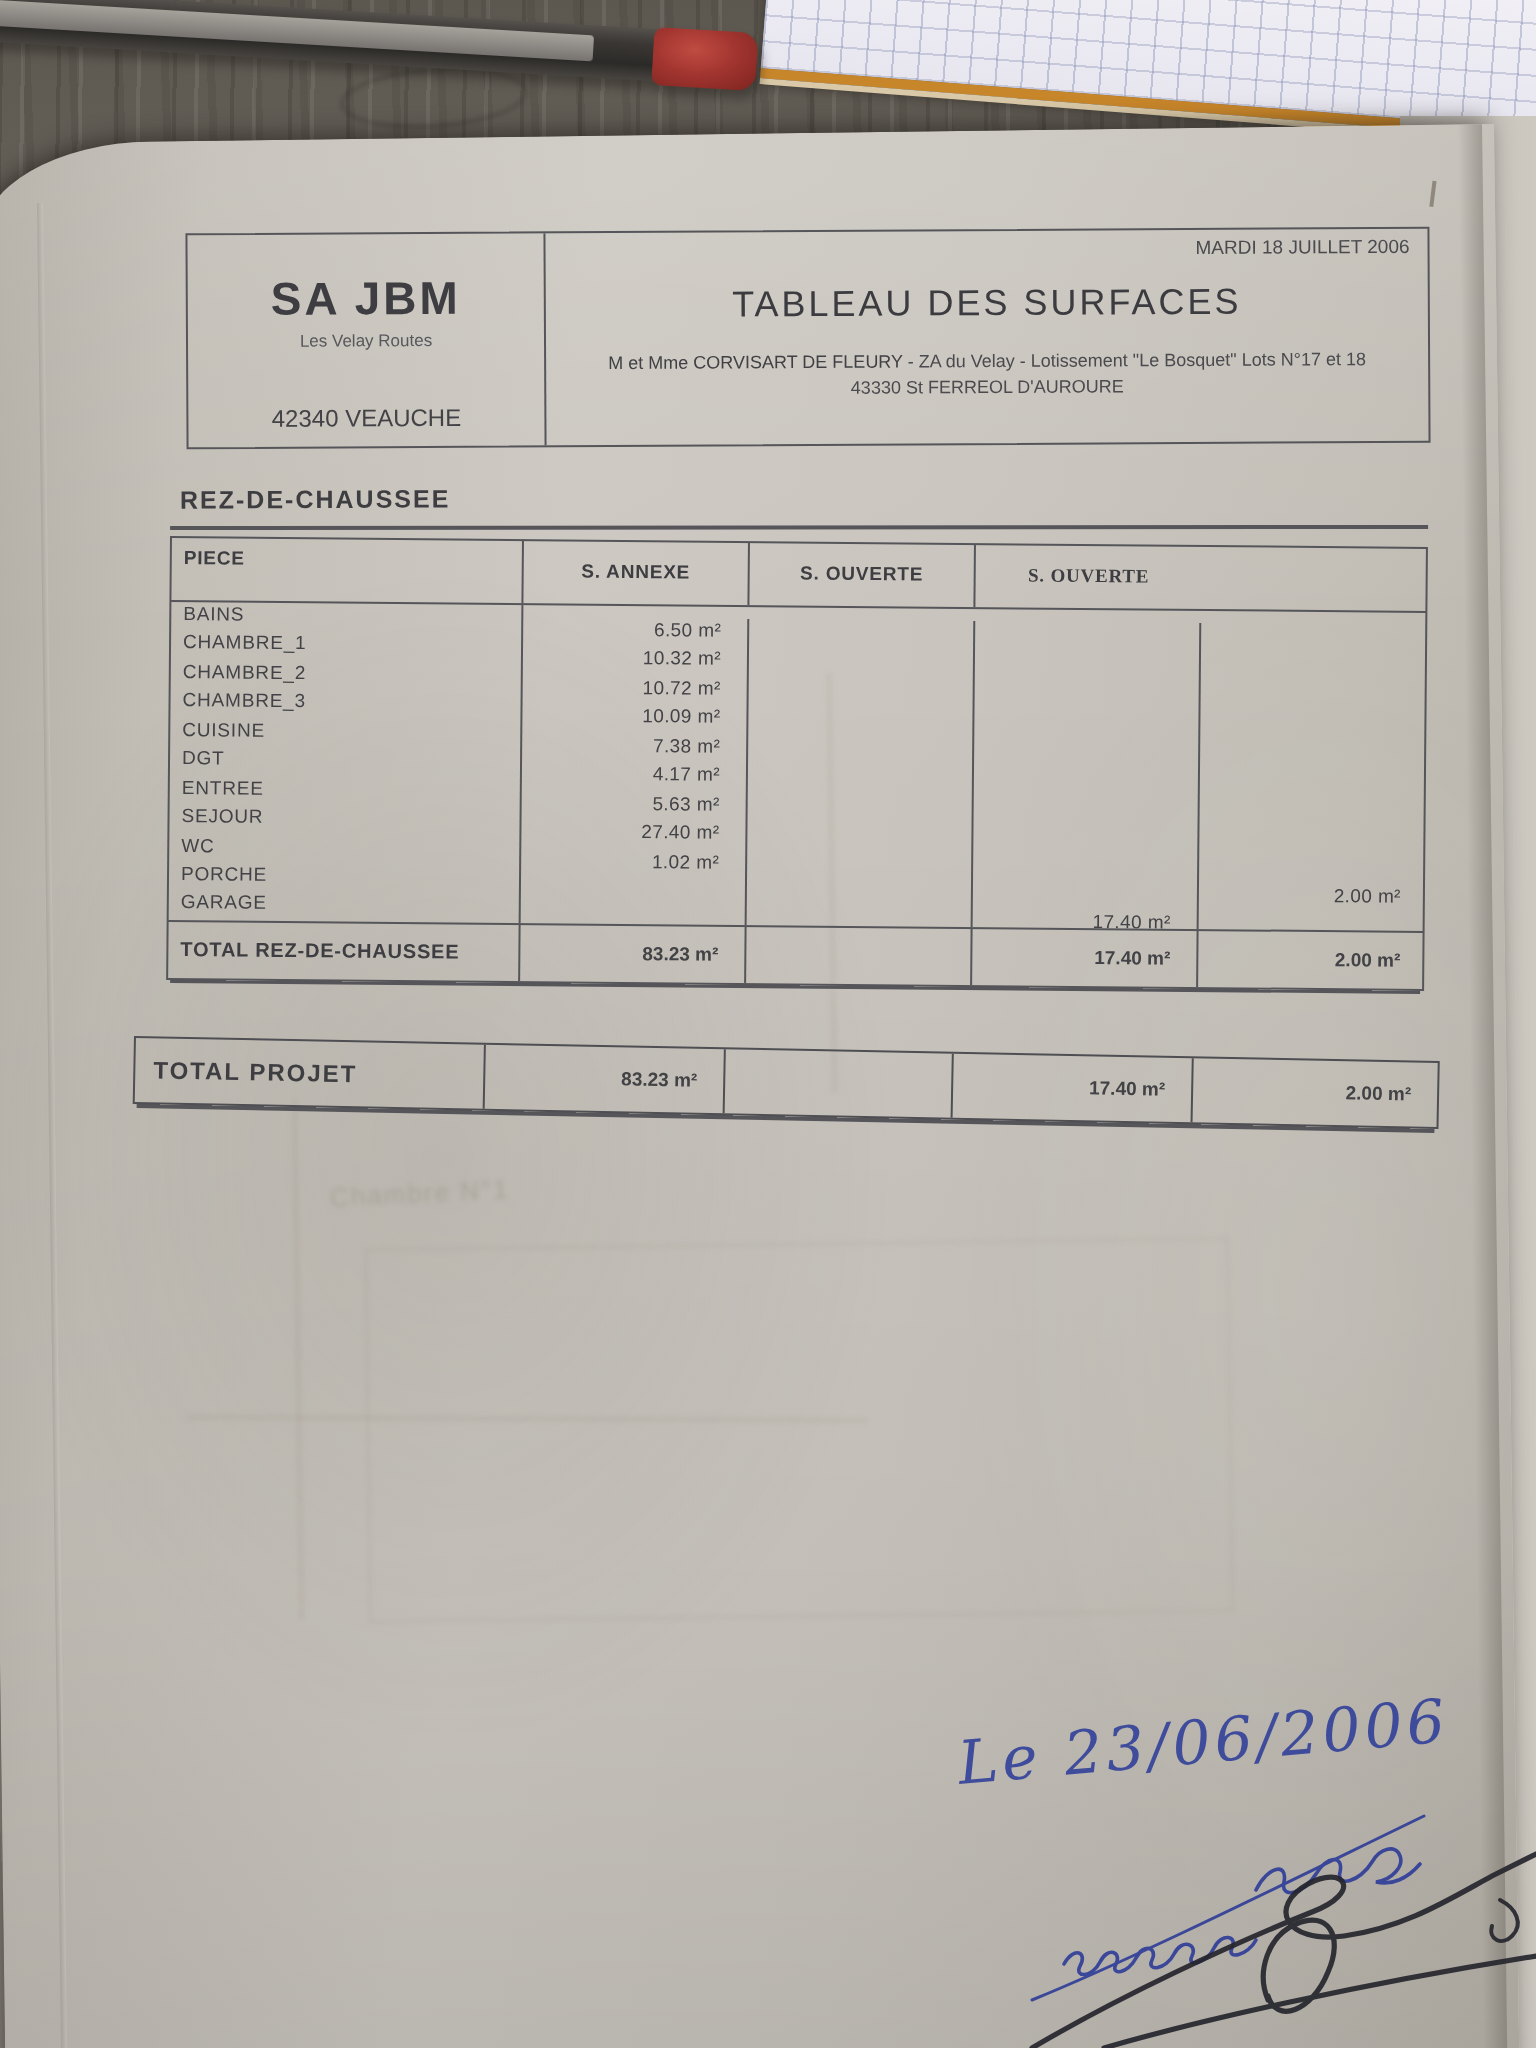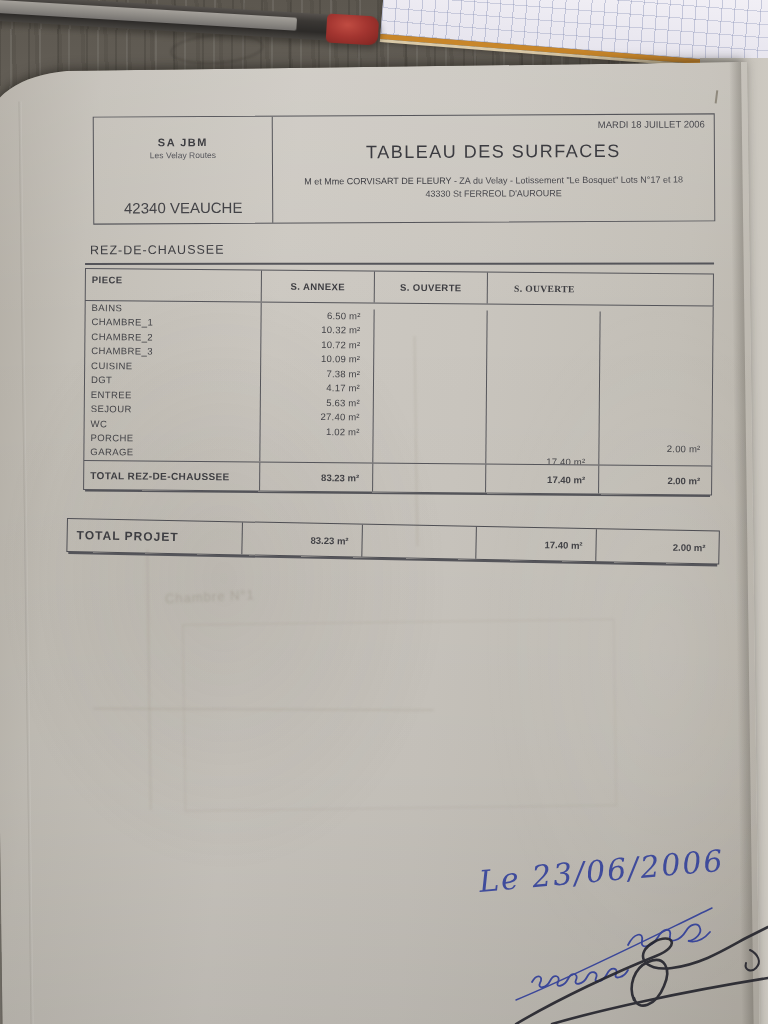--- a/index.html
+++ b/index.html
@@ -64,30 +64,30 @@
   .g-rect{border:1.5px solid rgba(150,143,128,.45);}
   .g-line{background:rgba(150,143,128,.4);}
   .g-text{font-size:13px;letter-spacing:1px;color:rgba(140,133,118,.75);}
 
   
   .print{color:#434347;}
   .hdr-box{position:absolute;left:93px;top:115px;width:620px;height:106px;
     border:1.6px solid #55555a;display:flex;transform:rotate(-0.3deg);}
   .hdr-left{width:178px;border-right:1.5px solid #55555a;position:relative;text-align:center;}
   .hdr-right{flex:1;position:relative;text-align:center;}
-  .company{margin-top:19px;font-size:11px;font-weight:bold;letter-spacing:1.5px;color:#3e3e42;}
+  .company{margin-top:19px;font-size:23px;font-weight:bold;letter-spacing:1.5px;color:#3e3e42;}
   .company-sub{margin-top:2px;font-size:8.5px;color:#57575c;}
-  .company-city{position:absolute;bottom:7px;left:0;right:0;font-size:15px;}
+  .company-city{position:absolute;bottom:7px;left:0;right:0;font-size:12px;}
   .doc-date{position:absolute;top:4px;right:9px;font-size:9.5px;color:#4a4a4f;}
   .doc-title{margin-top:26px;font-size:18px;letter-spacing:1.5px;color:#3b3b40;}
   .client-line{margin-top:13px;font-size:9px;color:#4a4a4f;}
   .client-line b{font-weight:normal;color:#404045;}
   .client-city{margin-top:3px;font-size:9px;color:#4a4a4f;}
 
-  .section-title{position:absolute;left:90px;top:243px;font-size:12.5px;font-weight:normal;
+  .section-title{position:absolute;left:90px;top:243px;font-size:12.5px;font-weight:bold;
     letter-spacing:1px;color:#3e3e42;transform:rotate(-0.3deg);}
 
   .stable{position:absolute;left:85px;top:268px;width:629px;transform:rotate(0.5deg);
     transform-origin:0 0;font-size:9.5px;}
   .topline{position:absolute;left:0;top:-5px;width:100%;height:1.5px;background:#55555a;
     transform:rotate(-0.55deg);transform-origin:0 0;}
   .thead{display:grid;grid-template-columns:176px 113px 113px 113px 114px;height:31px;
     border:1.6px solid #55555a;}
   .th{border-right:1.3px solid #55555a;display:flex;align-items:center;justify-content:center;
     font-weight:bold;letter-spacing:.4px;color:#3e3e42;}

